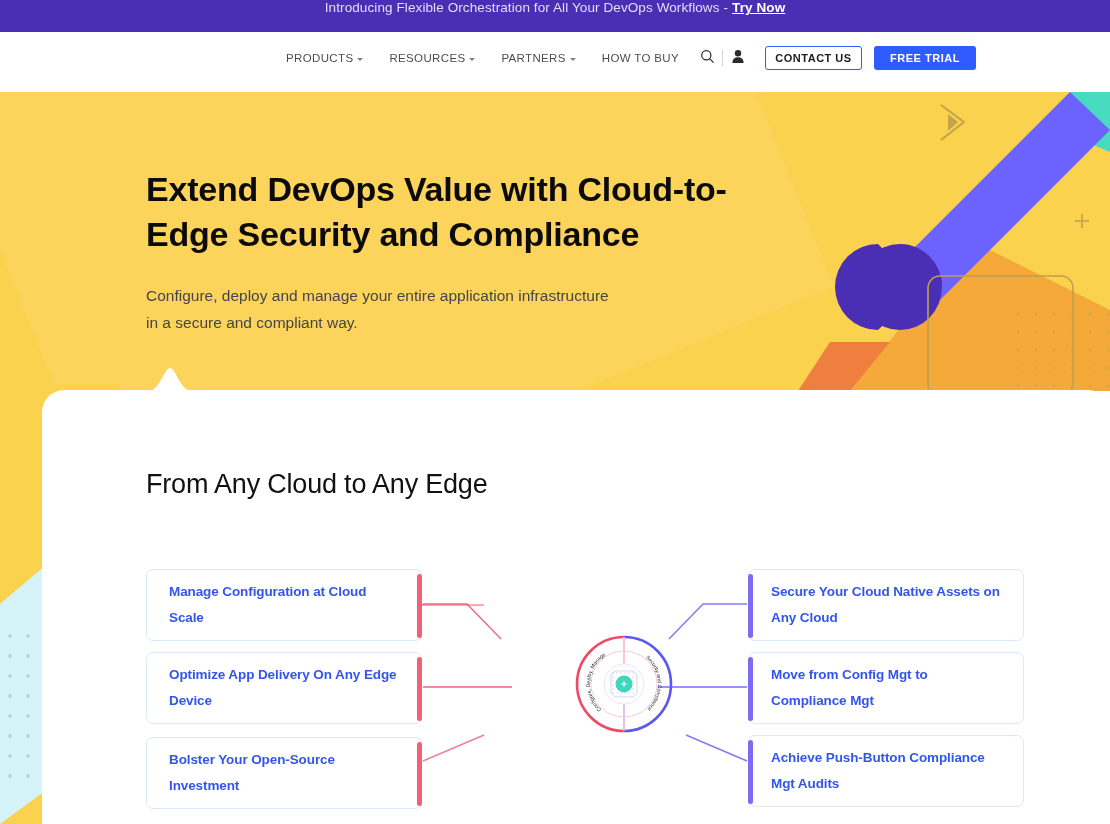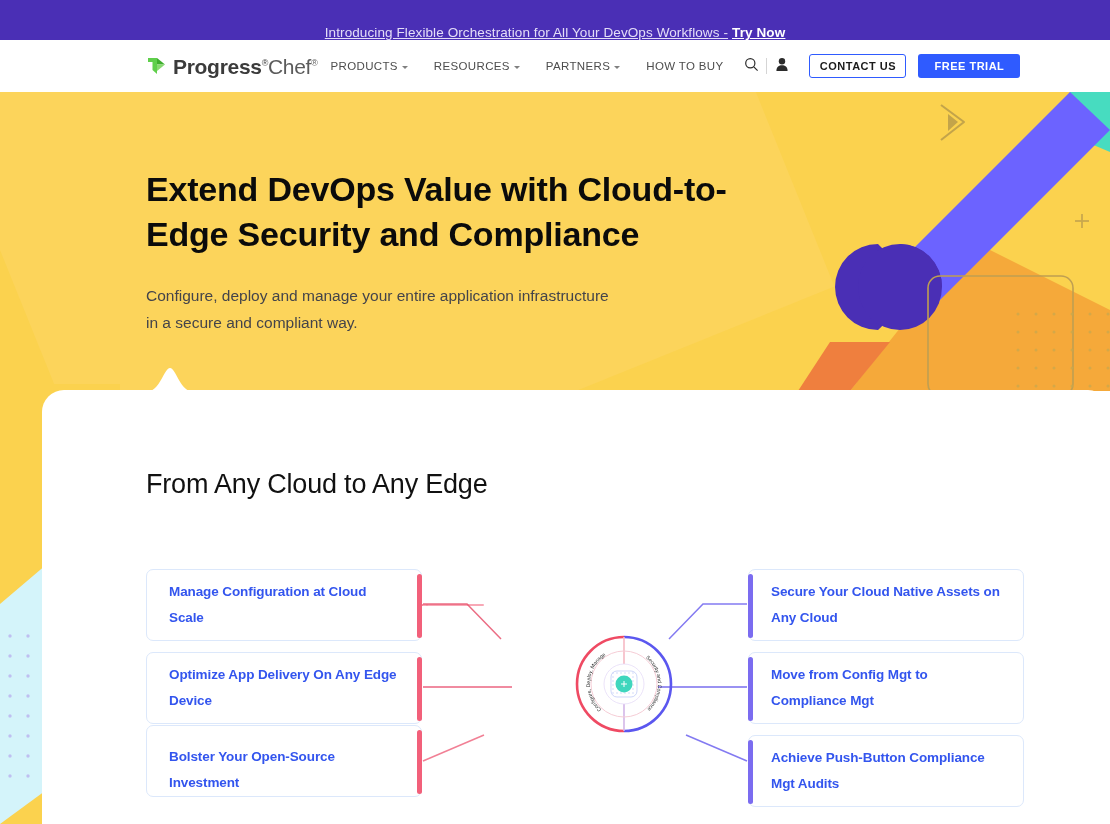--- a/index.html
+++ b/index.html
@@ -5,31 +5,30 @@
   * { margin:0; padding:0; box-sizing:border-box; }
   html,body { width:1110px; height:824px; overflow:hidden; }
   body {
     font-family:"Liberation Sans", sans-serif;
     background:#ffffff;
     position:relative;
   }
 
   
   .banner {
-    height:40px;
+    height:32px;
     background:#4a2fb5;
     display:flex;
-    align-items:flex-end;
+    align-items:flex-start;
     justify-content:center;
     font-size:13.5px;
     color:#e3ddf7;
     letter-spacing:.1px;
     position:relative;
     z-index:40;
-    text-decoration:underline;
   }
   .banner-link {
     color:#ffffff;
     font-weight:bold;
     text-decoration:underline;
     margin-left:4px;
     cursor:pointer;
   }
 
   
@@ -230,30 +229,20 @@
 </head>
 <body>
 
 <div class="banner">
   <span>Introducing Flexible Orchestration for All Your DevOps Workflows -</span>
   <span class="banner-link">Try Now</span>
 </div>
 
 <div class="header">
 
-  <div class="logo">
-    <span class="logo-mark">
-      <svg width="21" height="22" viewBox="0 0 21 22">
-        <path d="M2 3 L11 3 L11 19 L6.5 15 L6.5 7 L2 7 Z" fill="#5fcf4b"></path>
-        <path d="M11 3 L19 9.5 L11 9.5 Z" fill="#3fae2e"></path>
-        <path d="M11 9.5 L19 9.5 L11 16 Z" fill="#86d96f"></path>
-      </svg>
-    </span>
-    <span class="logo-text"><span>Progress</span><span class="reg">®</span><span class="chef">Chef</span><span class="reg chef">®</span></span>
-  </div>
 
   <div class="nav">
 
     <div class="nav-item">
       <span>PRODUCTS</span>
       <i class="caret"></i>
     </div>
 
     <div class="nav-item">
       <span>RESOURCES</span>
@@ -510,21 +499,21 @@
     </div>
 
     <div class="card left" style="top:179px;">
       <div class="card-text">Manage Configuration at Cloud Scale</div>
       <div class="card-accent"></div>
     </div>
     <div class="card left" style="top:262px;">
       <div class="card-text">Optimize App Delivery On Any Edge Device</div>
       <div class="card-accent"></div>
     </div>
-    <div class="card left" style="top:335px;align-items:flex-end;">
+    <div class="card left" style="top:347px;">
       <div class="card-text">Bolster Your Open-Source Investment</div>
       <div class="card-accent"></div>
     </div>
 
     <div class="card right" style="top:179px;">
       <div class="card-text">Secure Your Cloud Native Assets on Any Cloud</div>
       <div class="card-accent"></div>
     </div>
     <div class="card right" style="top:345px;">
       <div class="card-text">Achieve Push-Button Compliance Mgt Audits</div>

